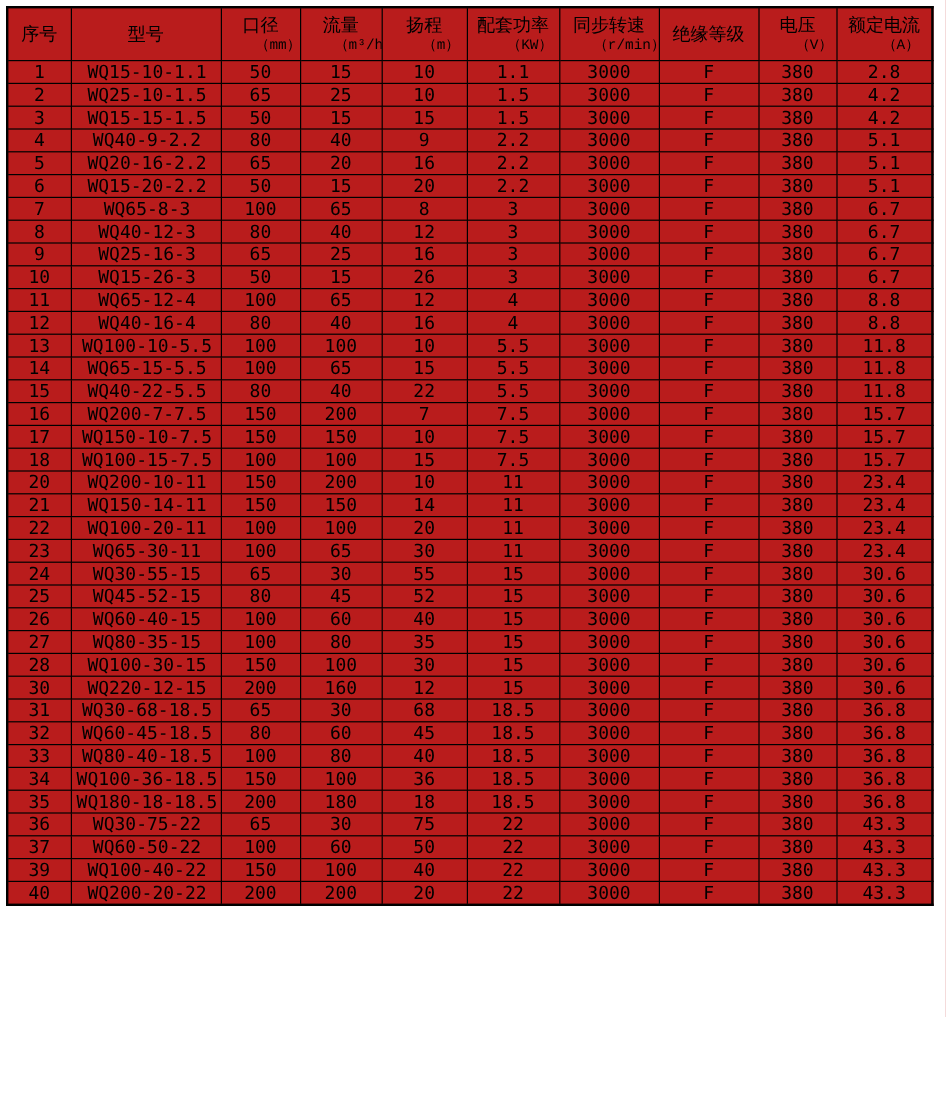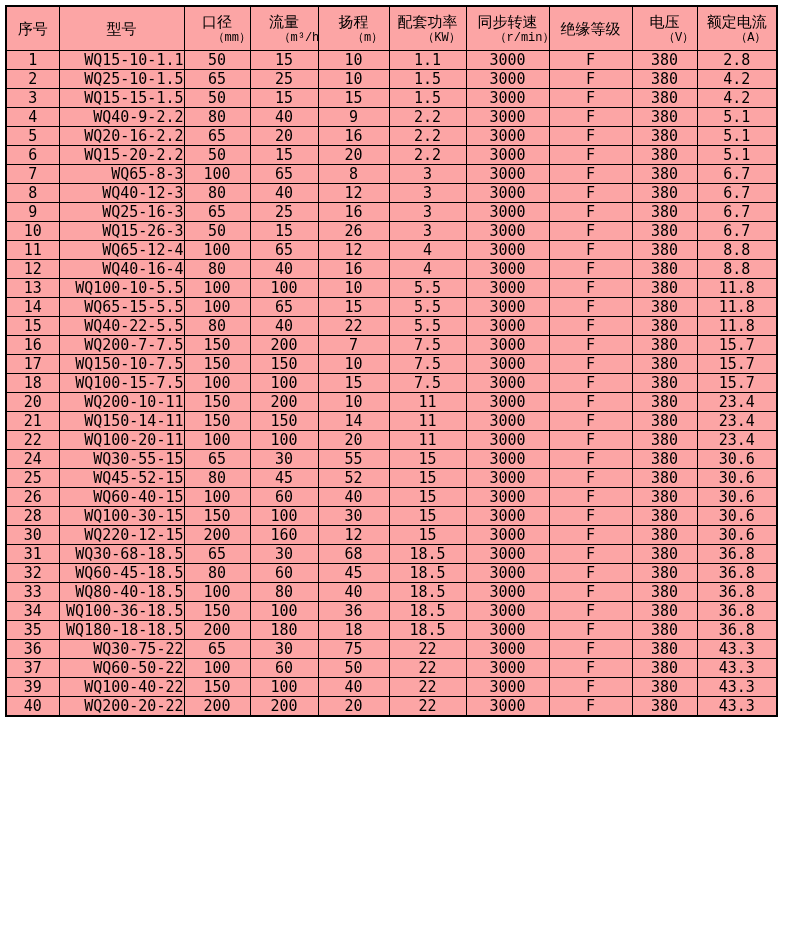--- a/index.html
+++ b/index.html
@@ -4,42 +4,42 @@
 <style>
   html,body{
     margin:0;padding:0;background:#ffffff;
     width:788px;height:925px;overflow:hidden;
     font-family:"Liberation Sans","DejaVu Sans",sans-serif;
   }
   .table-wrap{position:absolute;left:5px;top:5px;}
   table{
     border-collapse:collapse;table-layout:fixed;
     width:771px;height:709px;
-    border:2px solid #000000;background:#fca5a5;
+    border:2px solid #000000;background:#b91c1c;
   }
   th,td{
     border:1px solid #000000;padding:0;color:#000000;
     font-weight:normal;overflow:hidden;white-space:nowrap;
     vertical-align:middle;text-align:center;
   }
   thead tr{height:44px;}
   th .h-label{
     font-size:15px;line-height:19px;
     font-family:"Liberation Sans","DejaVu Sans",sans-serif;
   }
   th .h-sub{
     font-size:12px;line-height:14px;
     font-family:"Liberation Mono","DejaVu Sans Mono",monospace;
     margin-left:28px;
   }
   td{
     font-size:15px;
     font-family:"DejaVu Sans Mono","Liberation Mono",monospace;
   }
-  td.model{text-align:right;padding-left:2px;}
+  td.model{text-align:center;padding-left:2px;}
 </style>
 </head>
 <body>
 
 <div class="table-wrap">
   <table>
     <colgroup id="cols">
         <col style="width: 53px;">
         <col style="width: 125px;">
         <col style="width: 66px;">
@@ -339,20 +339,32 @@
           <td>100</td>
           <td>100</td>
           <td>20</td>
           <td>11</td>
           <td>3000</td>
           <td>F</td>
           <td>380</td>
           <td>23.4</td>
         </tr>
         <tr>
+          <td>23</td>
+          <td class="model">WQ65-30-11</td>
+          <td>100</td>
+          <td>65</td>
+          <td>30</td>
+          <td>11</td>
+          <td>3000</td>
+          <td>F</td>
+          <td>380</td>
+          <td>23.4</td>
+        </tr>
+        <tr>
           <td>24</td>
           <td class="model">WQ30-55-15</td>
           <td>65</td>
           <td>30</td>
           <td>55</td>
           <td>15</td>
           <td>3000</td>
           <td>F</td>
           <td>380</td>
           <td>30.6</td>
@@ -368,20 +380,32 @@
           <td>F</td>
           <td>380</td>
           <td>30.6</td>
         </tr>
         <tr>
           <td>26</td>
           <td class="model">WQ60-40-15</td>
           <td>100</td>
           <td>60</td>
           <td>40</td>
+          <td>15</td>
+          <td>3000</td>
+          <td>F</td>
+          <td>380</td>
+          <td>30.6</td>
+        </tr>
+        <tr>
+          <td>27</td>
+          <td class="model">WQ80-35-15</td>
+          <td>100</td>
+          <td>80</td>
+          <td>35</td>
           <td>15</td>
           <td>3000</td>
           <td>F</td>
           <td>380</td>
           <td>30.6</td>
         </tr>
         <tr>
           <td>28</td>
           <td class="model">WQ100-30-15</td>
           <td>150</td>

